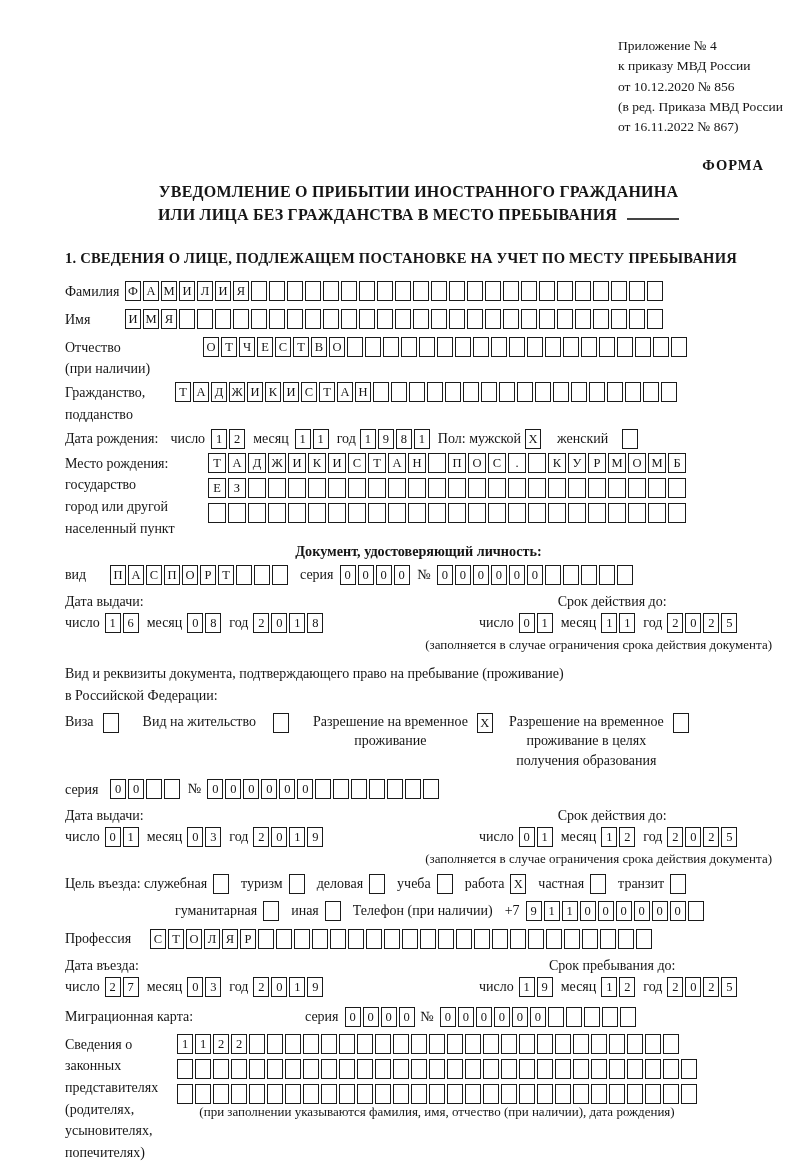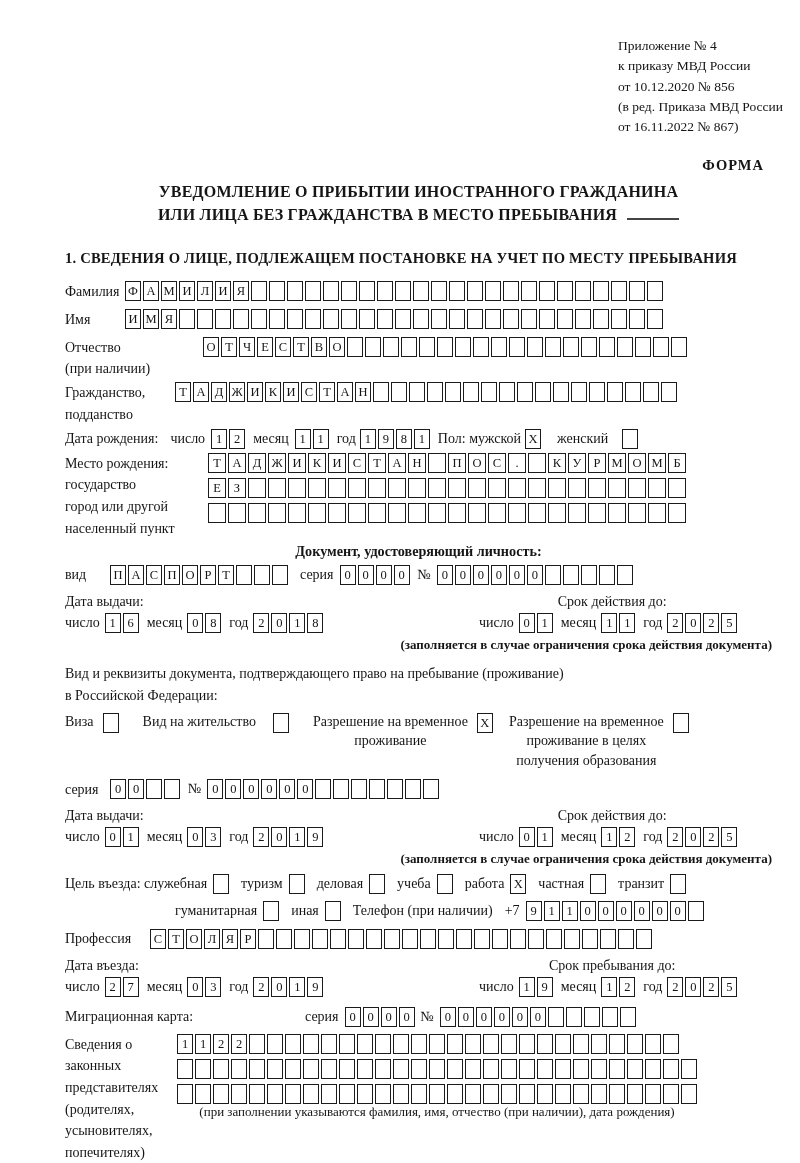--- a/index.html
+++ b/index.html
@@ -41,21 +41,21 @@
   .center-bold { text-align:center; font-weight:bold; margin-top:8px; font-size:14.2px; }
 
   .datepair { display:flex; margin-top:8px; }
   .dcol-l { width:386px; flex:none; }
   .dcol-r { flex:none; margin-left:28px; }
   .dhead { text-align:left; margin-bottom:3px; }
   .dhead-r { text-align:center; margin-bottom:3px; }
   .dateline { display:flex; align-items:center; }
   .dateline .lbl { margin-right:5px; }
   .dateline .cellgroup { margin-right:8px; }
-  .note { text-align:right; font-size:13px; margin-top:4px;font-weight:bold; }
+  .note { text-align:right; font-size:13px; margin-top:4px; }
 
   .para { margin-top:10px; line-height:1.6; }
 
   .opts { display:flex; margin-top:4px; align-items:flex-start; }
   .opt { display:flex; align-items:flex-start; gap:9px; }
   .optlabel { text-align:center; line-height:1.4; }
   .opt .cellgroup { margin-top:1px; }
 
   .pb { display:flex; margin-top:4px; }
   .pbrows, .legalrows { display:flex; flex-direction:column; gap:5px; }

